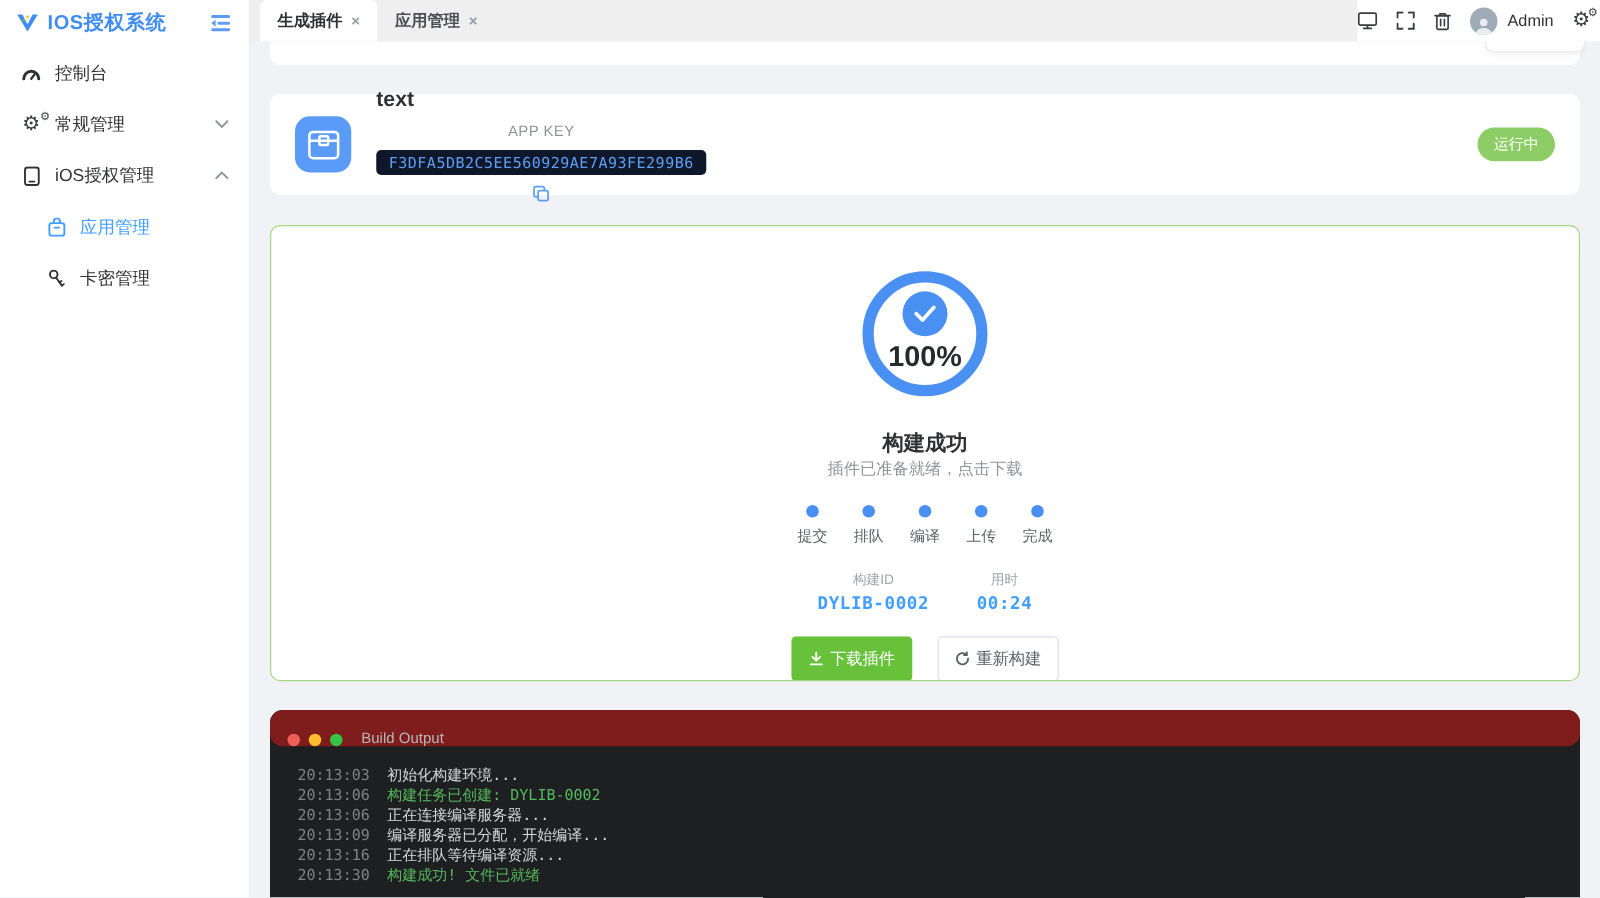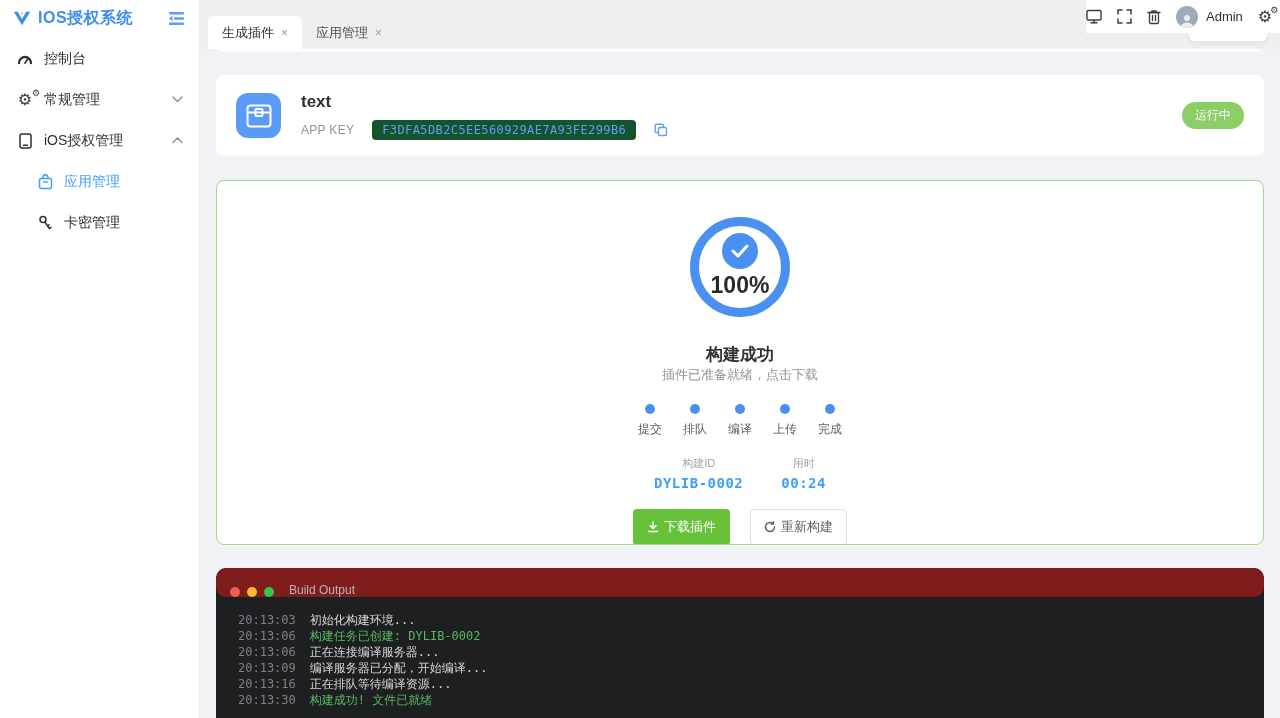--- a/index.html
+++ b/index.html
@@ -12,43 +12,43 @@
   .logo-row { height:36px; display:flex; align-items:center; padding:0 14px 0 12px; }
   .logo-text { color:#3f8cf3; font-size:16px; font-weight:700; margin-left:6px; letter-spacing:0.5px; flex:1; white-space:nowrap; }
   .menu { padding-top:2px; }
   .menu-item { height:41px; display:flex; align-items:center; padding:0 16px; font-size:14px; color:#303133; cursor:pointer; }
   .menu-item .mi-icon { width:18px; display:flex; justify-content:center; margin-right:10px; }
   .menu-item .chev { margin-left:auto; display:flex; }
   .menu-item.sub { padding-left:36px; }
   .menu-item.active { color:#409eff; }
 
   
-  .topbar { position:absolute; left:200px; top:0; right:0; height:49px; background:#efefef; display:flex; align-items:flex-end; z-index:5; }
+  .topbar { position:absolute; left:200px; top:0; right:0; height:33px; background:#efefef; display:flex; align-items:flex-end; z-index:5;font-weight:bold; }
   .tab { height:33px; display:flex; align-items:center; font-size:13px; color:#4d4f53; padding:0 14px; cursor:pointer; }
   .tab.active { background:#fff; border-radius:6px 6px 0 0; margin-left:8px; color:#303133; }
   .tab .close { margin-left:7px; color:#9a9da1; font-size:12px; cursor:pointer; }
   .topbar-right { position:absolute; right:0; top:0; height:33px; width:194px; background:#fff; display:flex; align-items:center; gap:15px; z-index:7; }
   .tb-icon { display:flex; align-items:center; cursor:pointer; }
   .avatar { width:22px; height:22px; border-radius:50%; background:#9fabb7; display:flex; align-items:flex-end; justify-content:center; overflow:hidden; }
   .admin-name { font-size:13px; color:#303133; margin-left:-7px; }
   .cogs { font-size:16px; line-height:1; color:#3a3c3f; position:relative; }
   .cogs small { font-size:9px; position:absolute; top:-3px; right:-6px; }
   .user-dropdown { position:absolute; top:33px; right:12px; width:80px; height:9px; background:#fff; border:1px solid #e9e9e9; border-top:none; border-radius:0 0 7px 7px; z-index:8; box-shadow:0 2px 5px rgba(0,0,0,0.05); }
 
   
   .content { position:absolute; left:200px; top:33px; right:0; bottom:0; padding:0 16px; overflow:hidden; }
   .card-sliver { height:19px; background:#fff; border-radius:0 0 8px 8px; }
 
   .app-card { margin-top:23px; height:81px; background:#fff; border-radius:8px; display:flex; align-items:center; padding:0 20px; }
   .app-icon { width:45px; height:45px; border-radius:12px; background:#5b9bf8; display:flex; align-items:center; justify-content:center; flex:0 0 auto; }
   .app-info { margin-left:20px; }
   .app-name { font-size:17px; font-weight:700; color:#303133; }
-  .appkey-row { display:flex; align-items:center; margin-top:8px; gap:18px; }
+  .appkey-row { display:flex; align-items:center; margin-top:8px; gap:8px;flex-direction:column; }
   .appkey-label { font-size:12px; color:#909399; letter-spacing:0.3px; }
-  .appkey-pill { background:#14532d; border-radius:4px; padding:3px 10px; font-size:12px; color:#5e9ff6; letter-spacing:0.4px; }
+  .appkey-pill { background:#0f172a; border-radius:4px; padding:3px 10px; font-size:12px; color:#5e9ff6; letter-spacing:0.4px; }
   .copy-btn { display:flex; cursor:pointer; }
   .status-badge { margin-left:auto; background:#8ccd66; color:#fff; font-size:12px; padding:5px 13px; border-radius:999px; }
 
   
   .success-card { margin-top:24px; height:365px; background:#fff; border:1px solid #a4d882; border-radius:8px; text-align:center; overflow:hidden; }
   .ring { width:100px; height:100px; margin:36px auto 0; border:9px solid #4a90f2; border-radius:50%; display:flex; flex-direction:column; align-items:center; padding-top:7px; }
   .check-bubble { width:36px; height:36px; border-radius:50%; background:#4a90f2; display:flex; align-items:center; justify-content:center; }
   .progress-pct { margin-top:3px; font-size:23px; font-weight:700; color:#27292c; }
   .build-title { margin-top:26px; font-size:17px; font-weight:700; color:#303133; }
   .build-subtitle { font-size:13px; color:#909399; }

